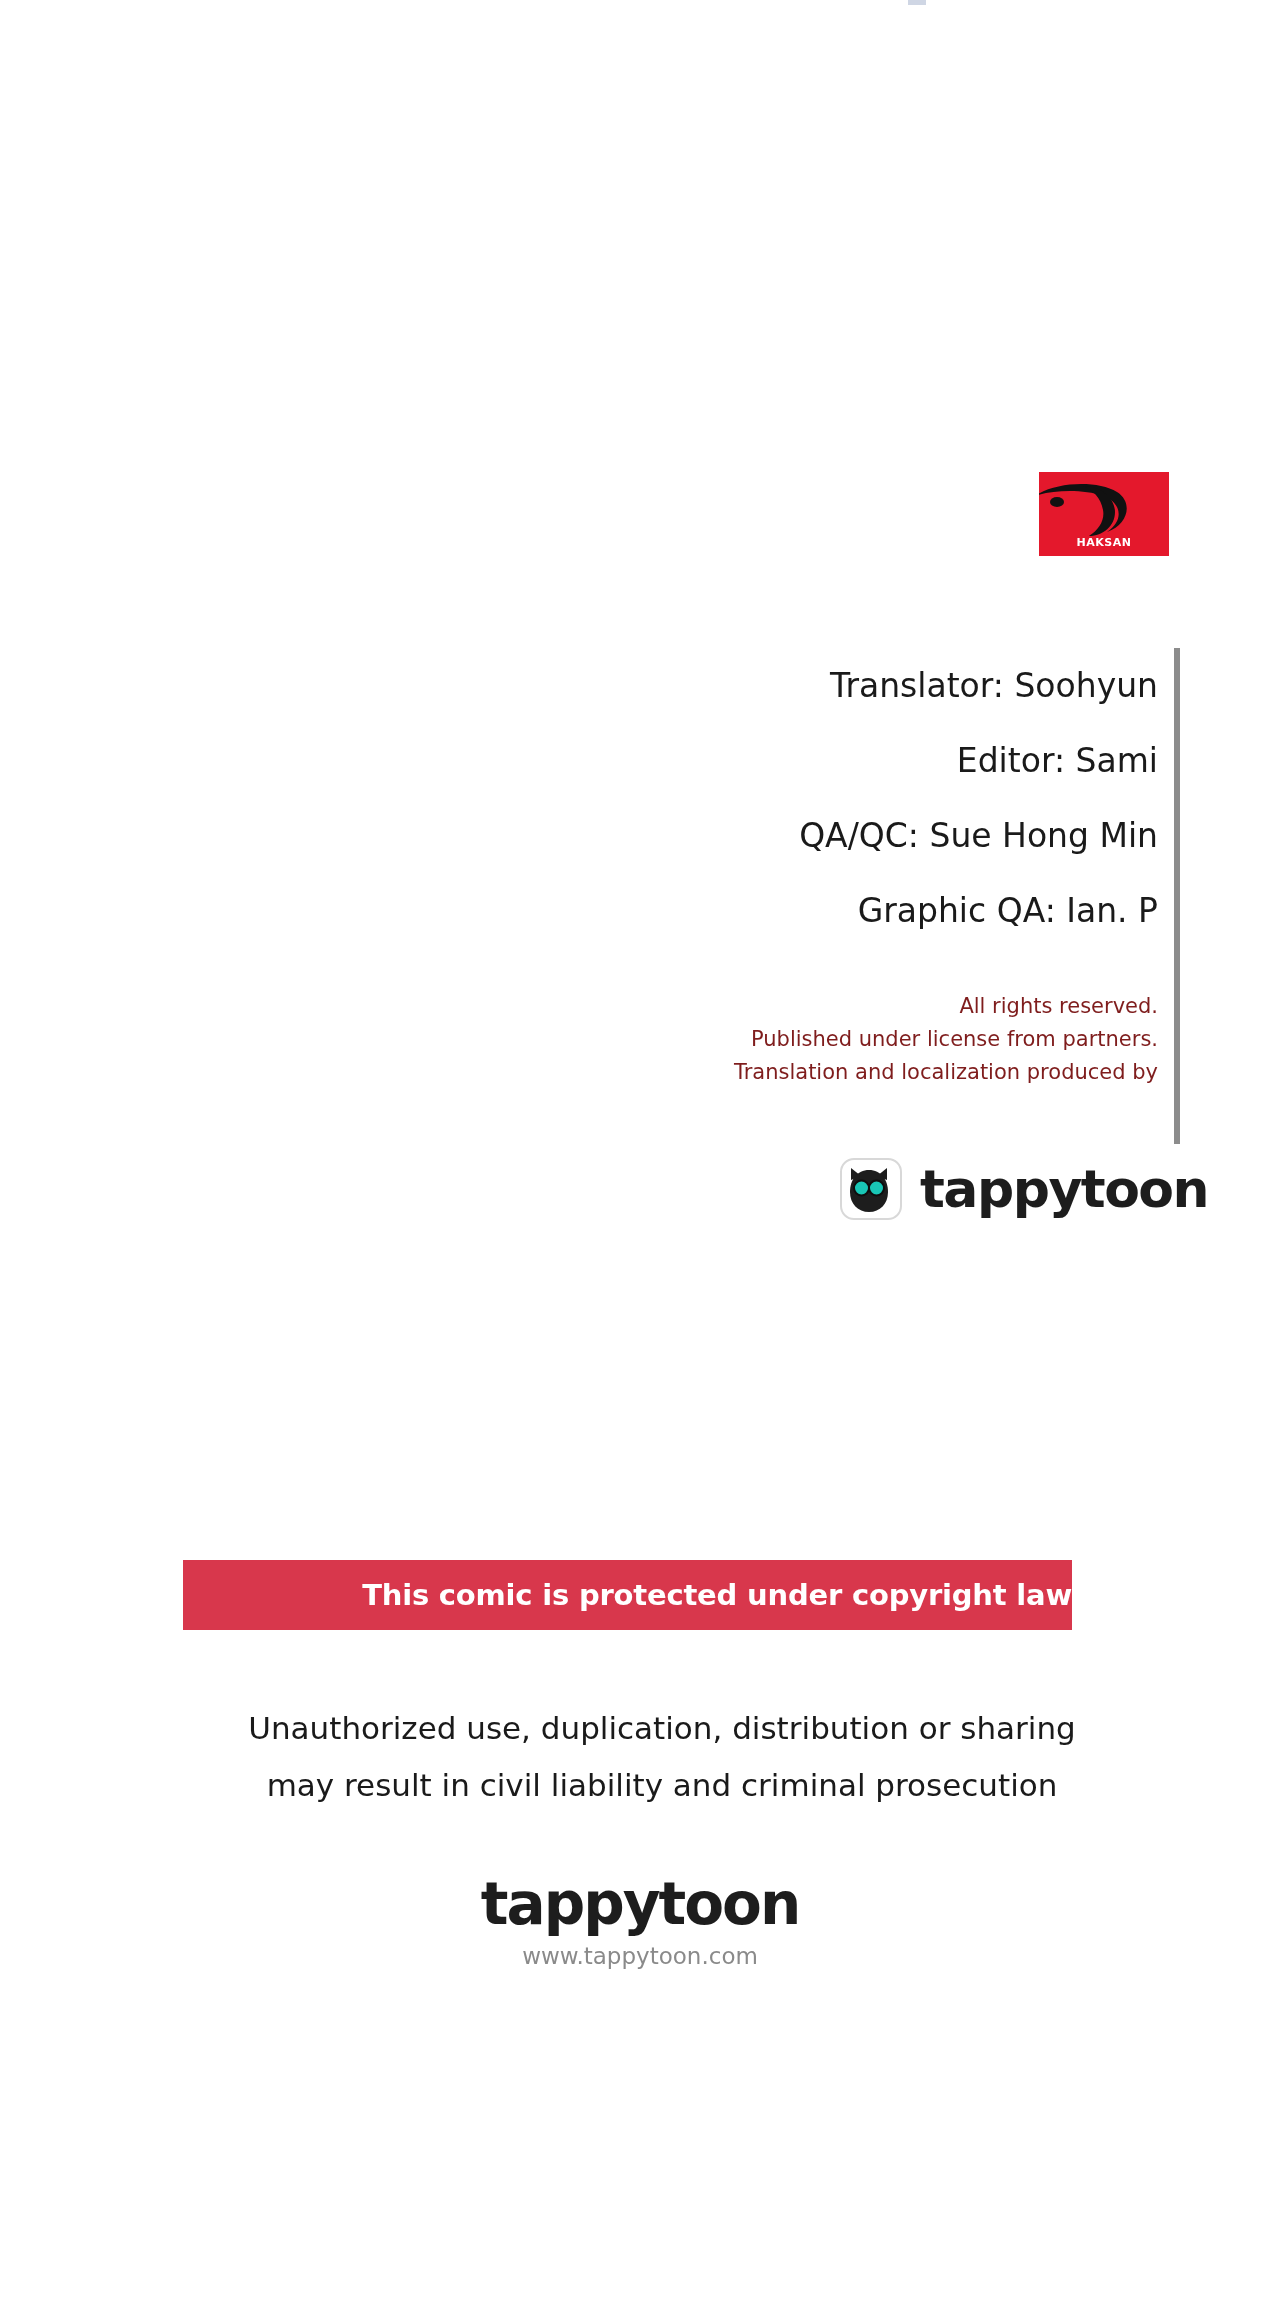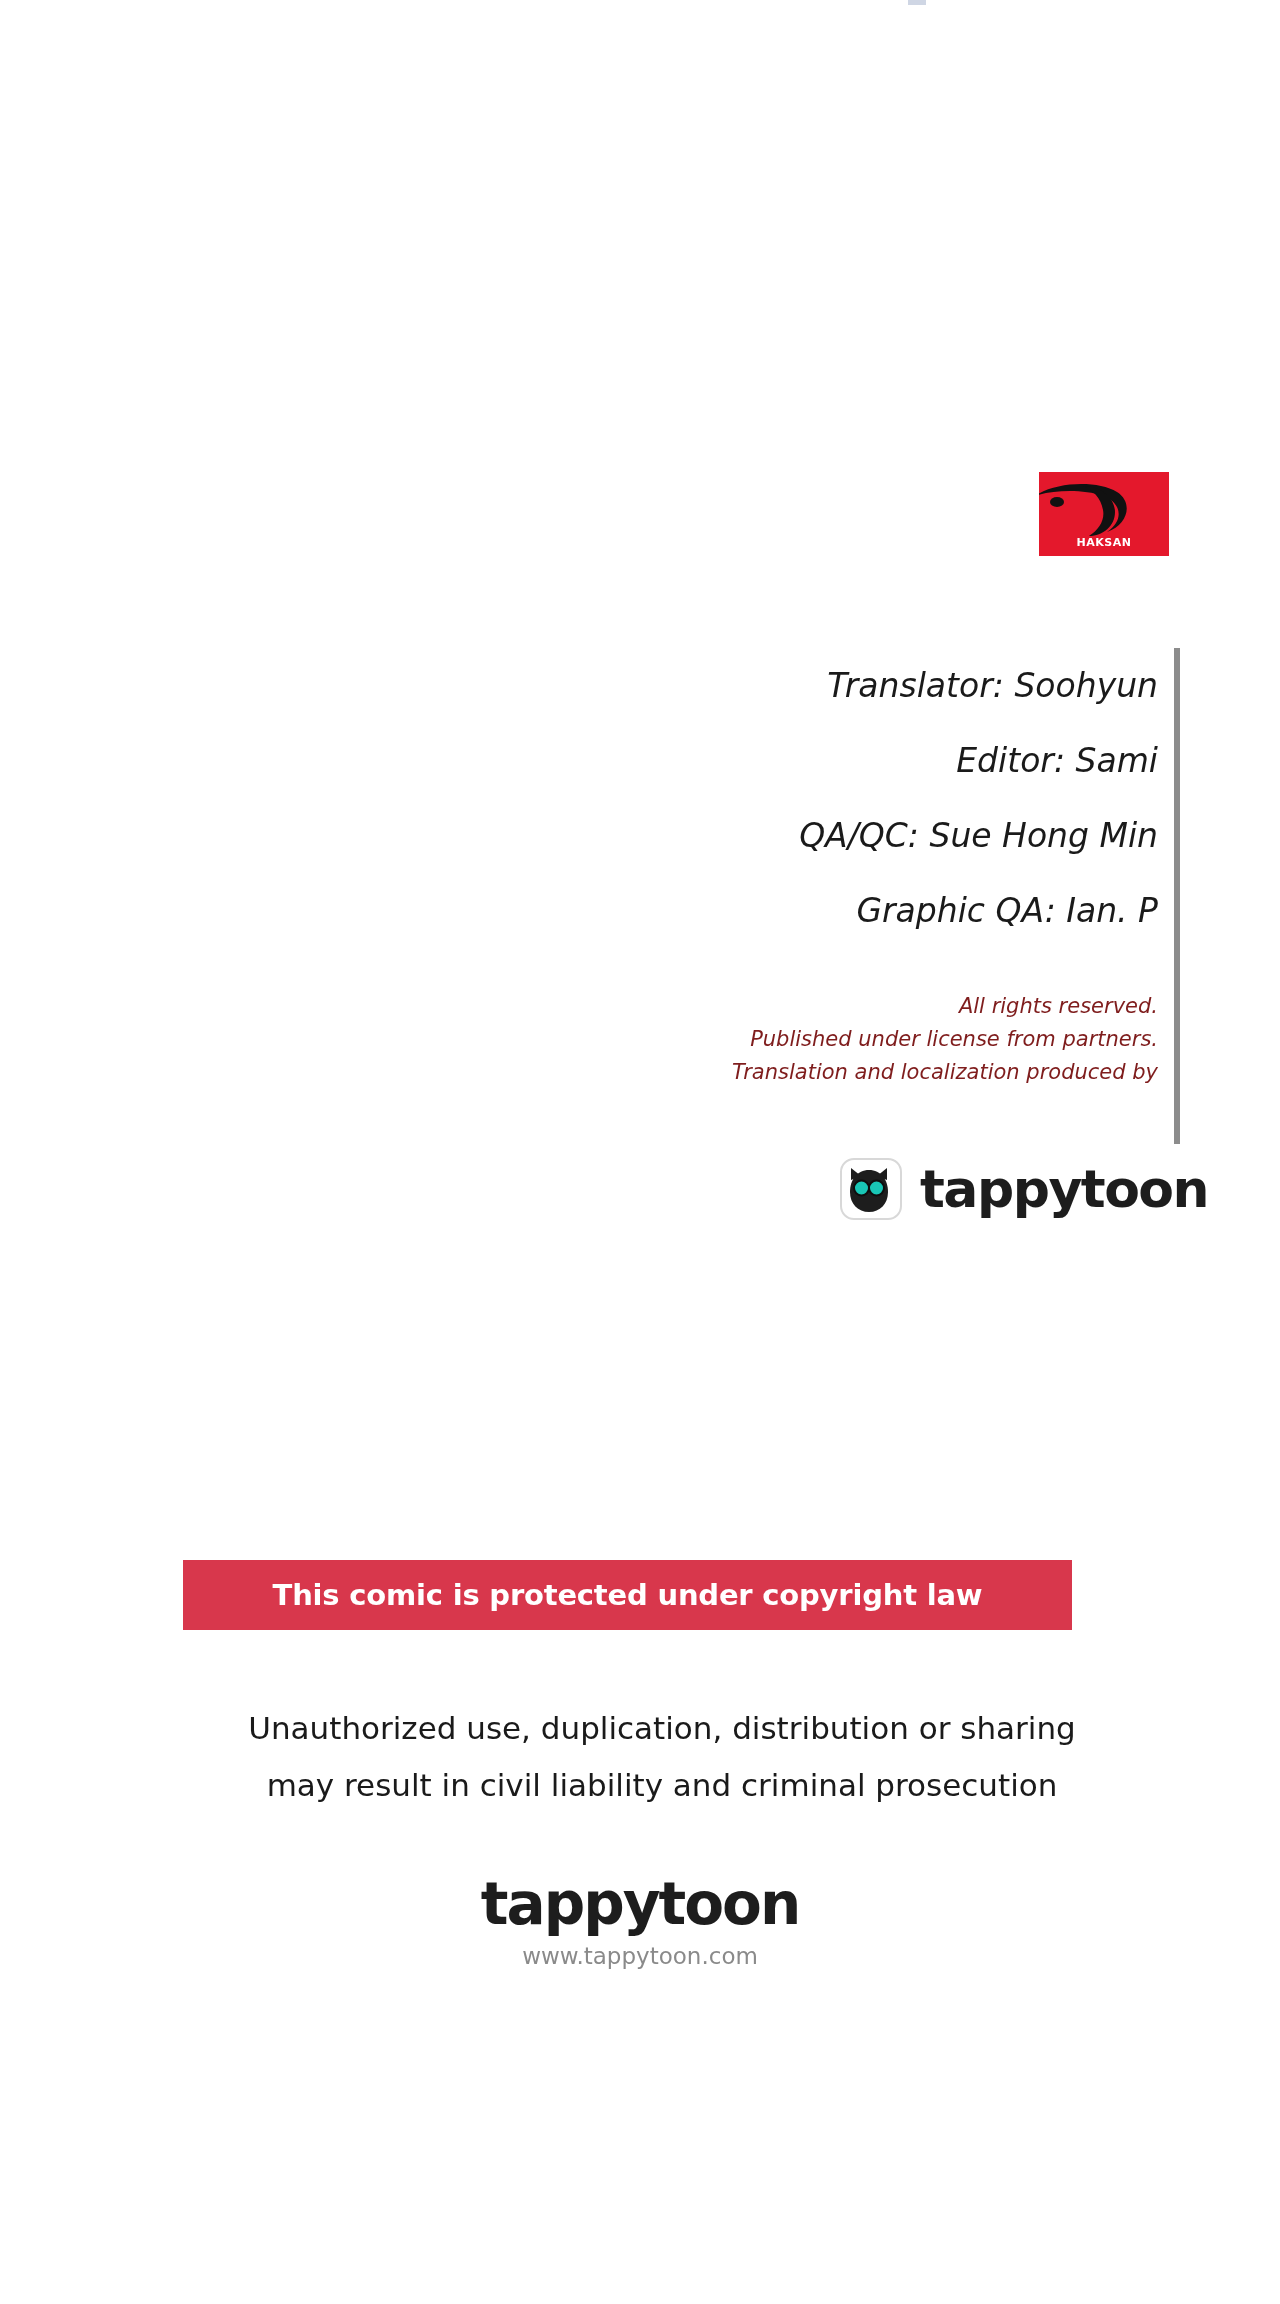--- a/index.html
+++ b/index.html
@@ -58,21 +58,20 @@
     right: 0px;
     top: 0px;
     width: 6px;
     height: 496px;
     background: #8c8c8c;
   }
   .credits-inner {
     position: relative;
     padding-right: 22px;
     text-align: right;
-    font-style: italic;
   }
   .credit-line {
     font-size: 33px;
     line-height: 75px;
     color: #1a1a1a;
     font-family: "DejaVu Sans", sans-serif;
     white-space: nowrap;
   }
   .rights-block {
     margin-top: 42px;
@@ -116,21 +115,21 @@
   
   .copyright-banner {
     position: absolute;
     left: 183px;
     top: 1560px;
     width: 889px;
     height: 70px;
     background: #d8374c;
     display: flex;
     align-items: center;
-    justify-content: center;
+    justify-content: flex-end;
   }
   .copyright-banner-text {
     color: #ffffff;
     font-size: 29px;
     font-weight: bold;
     font-family: "DejaVu Sans", sans-serif;
     letter-spacing: -0.2px;
   }
 
   

